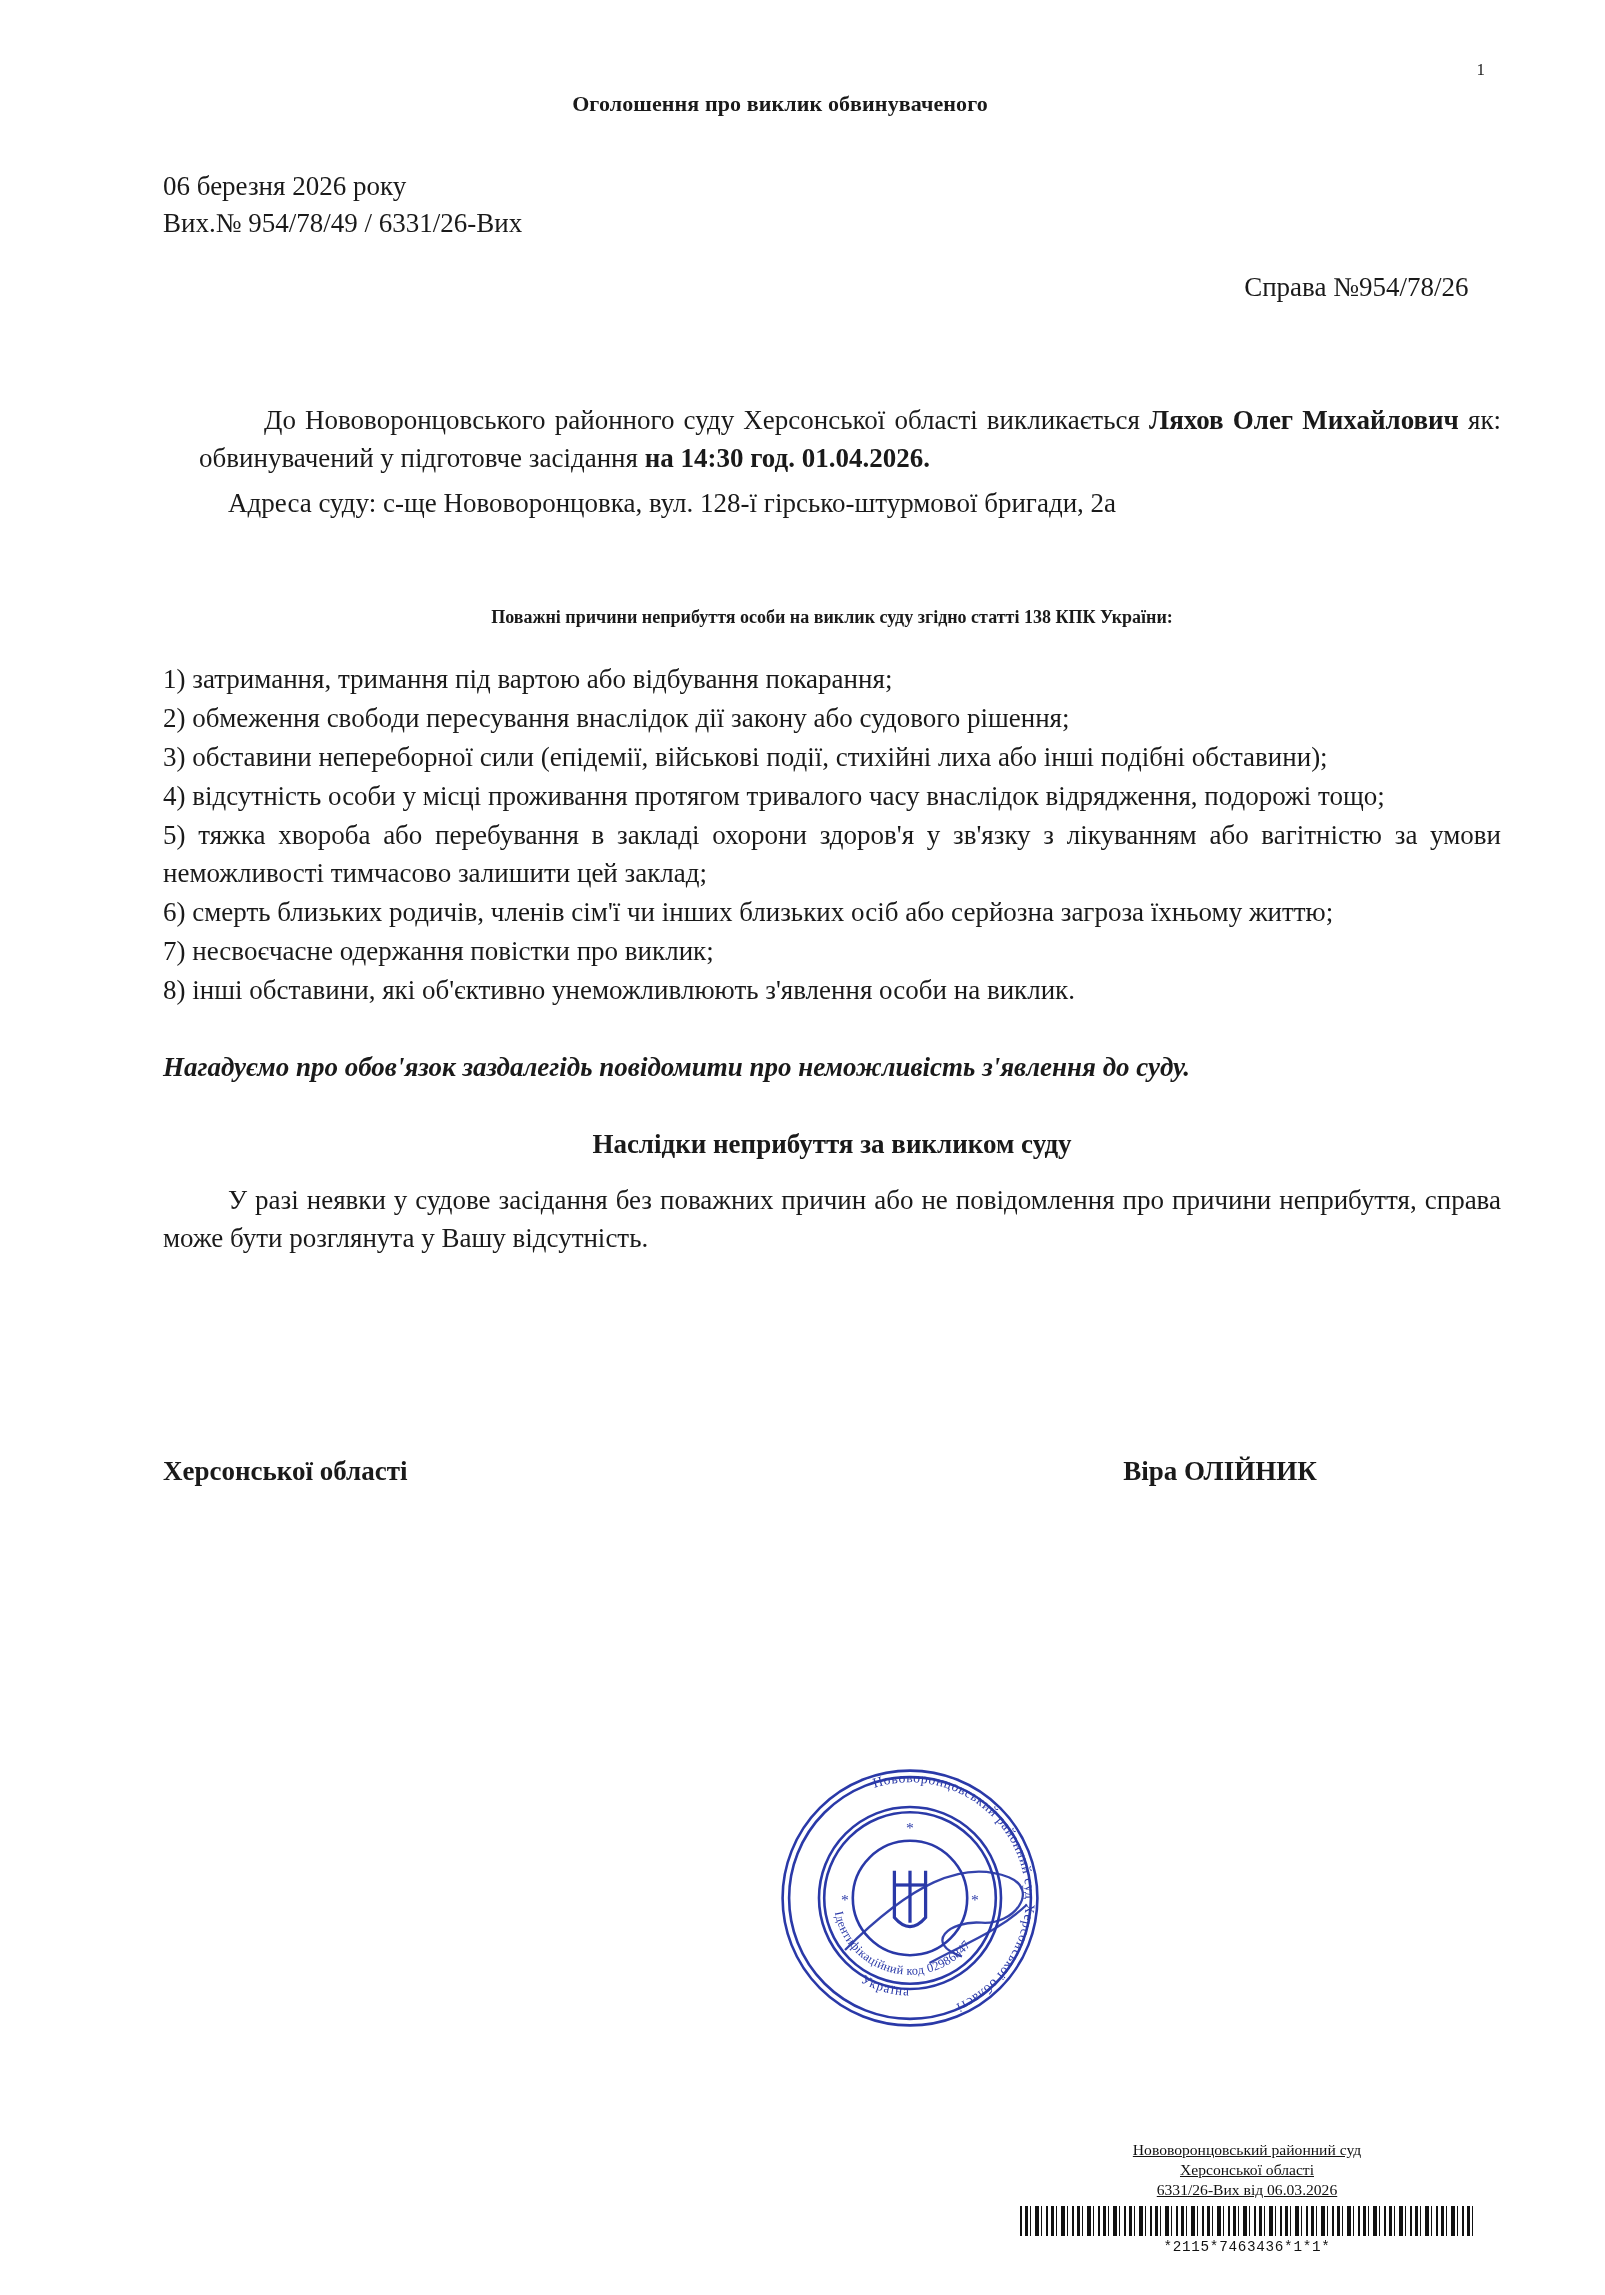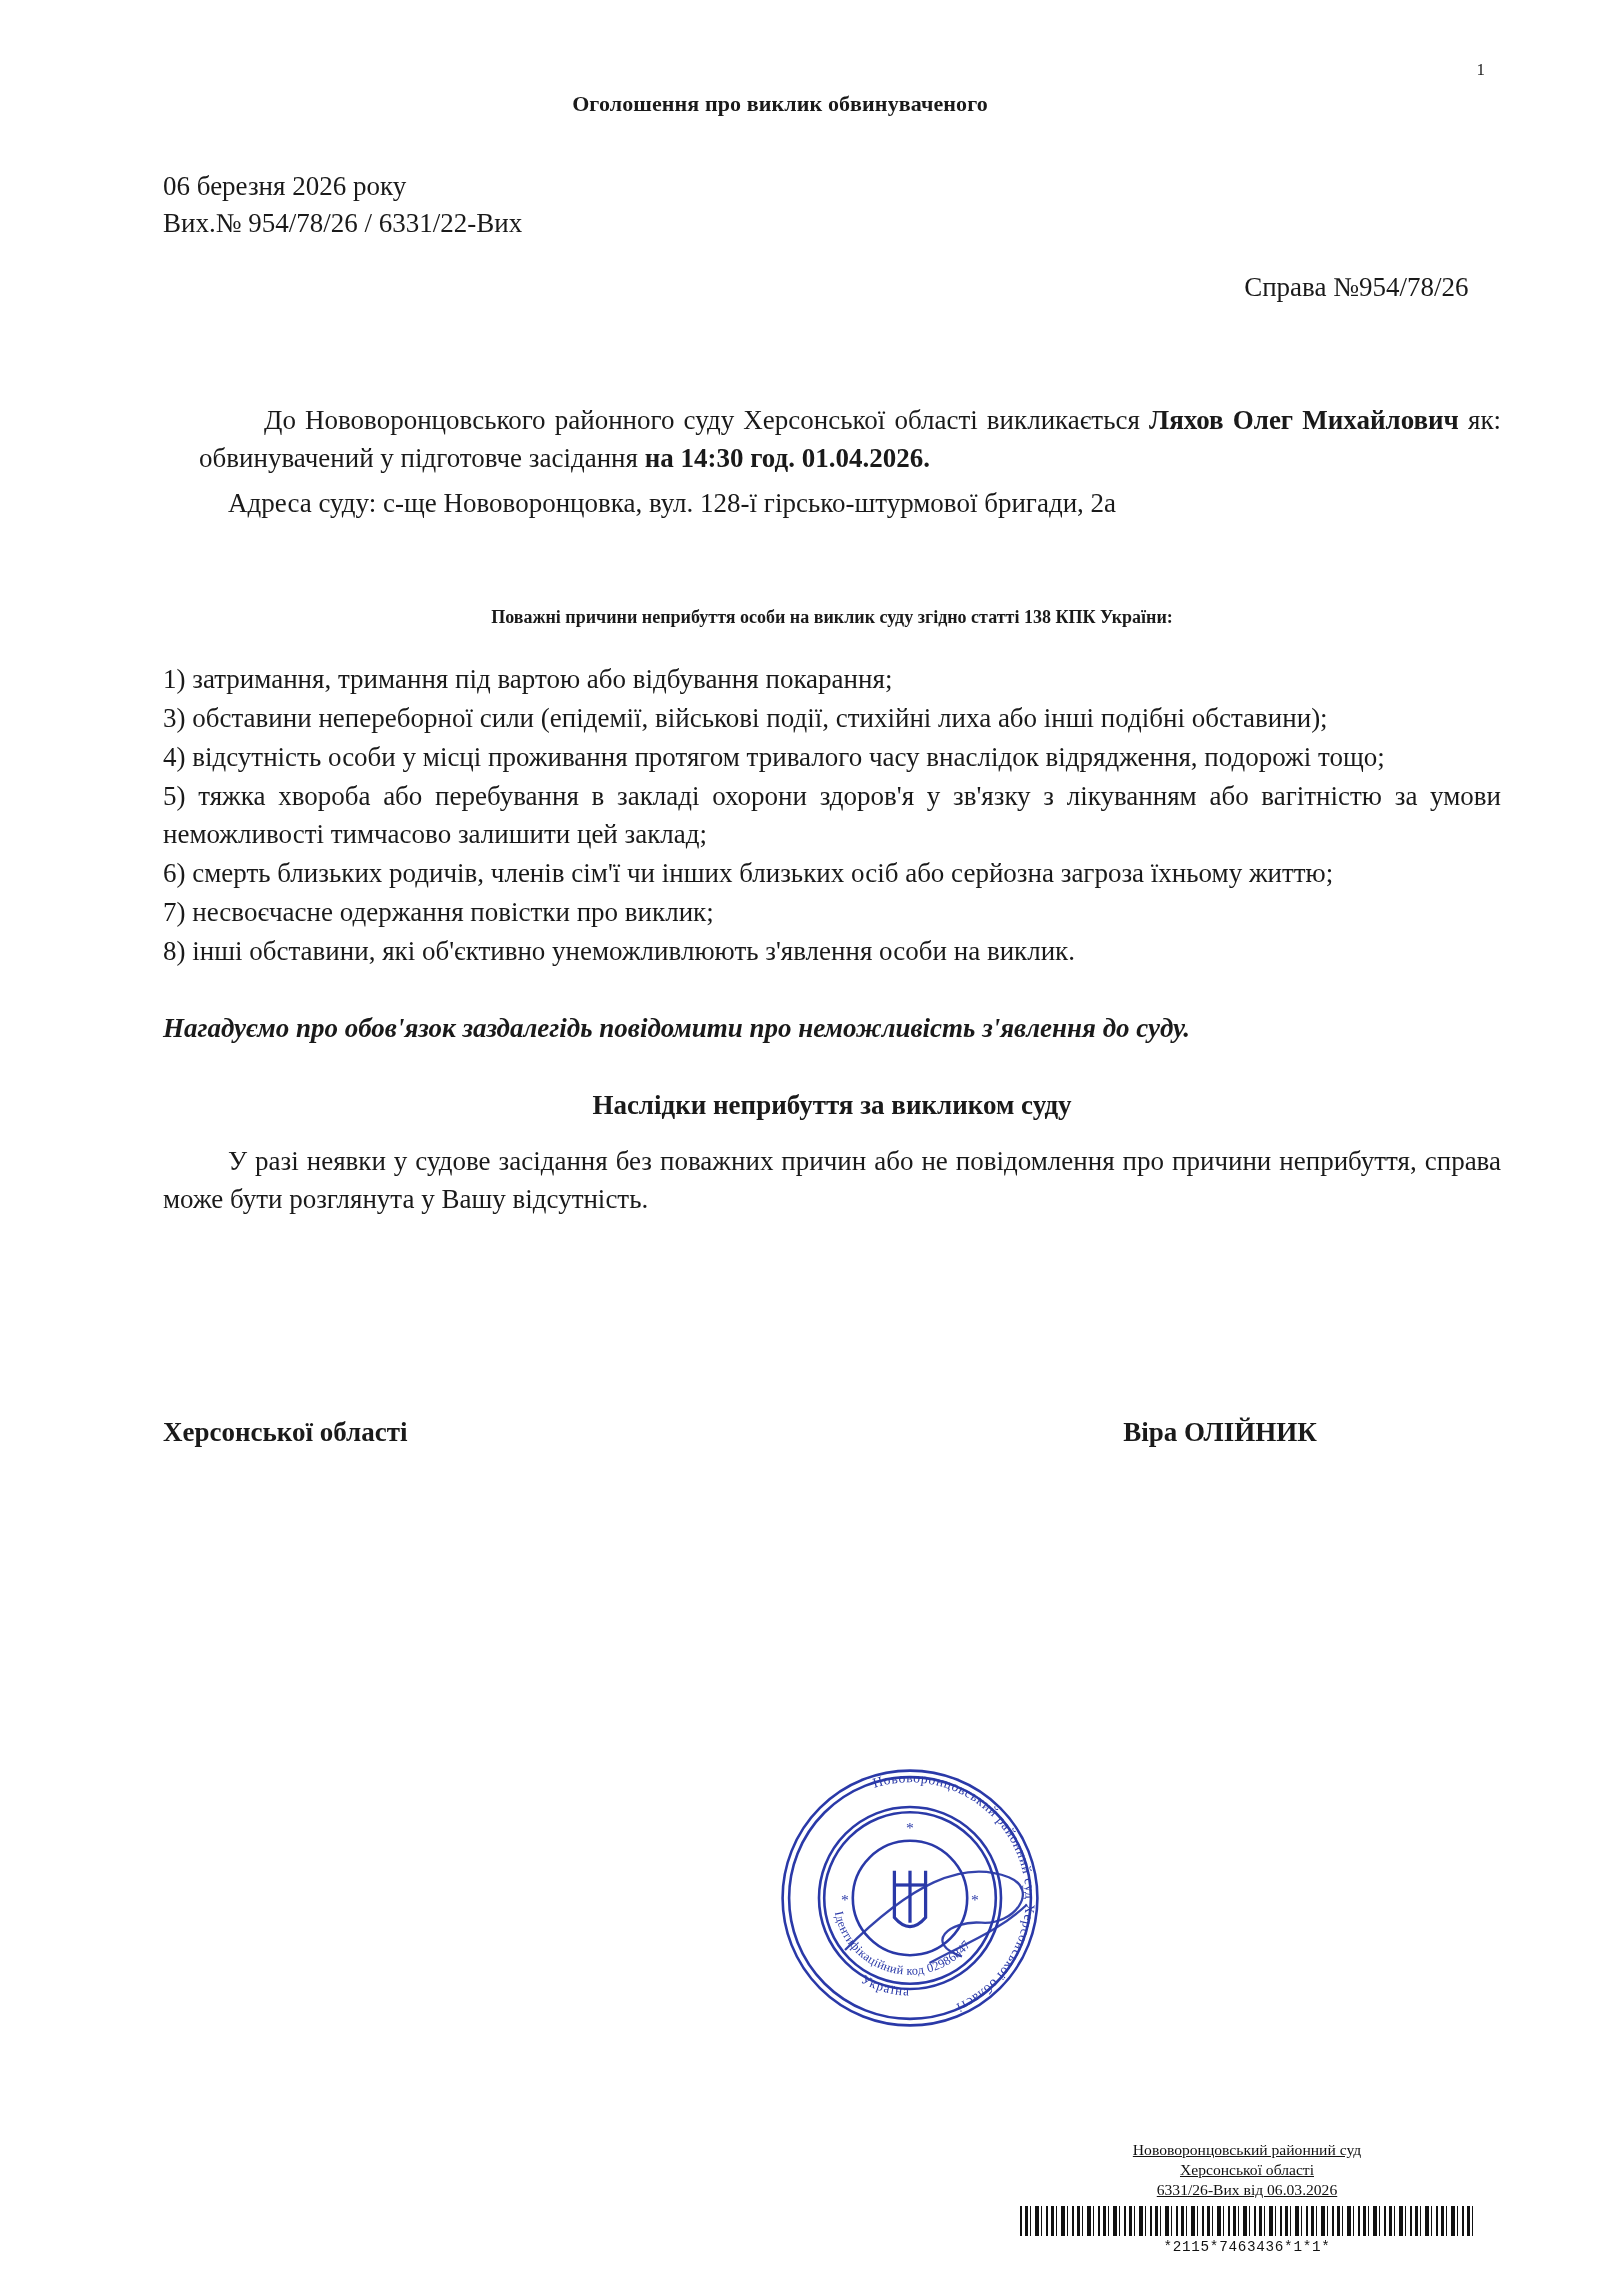--- a/index.html
+++ b/index.html
@@ -171,37 +171,38 @@
 <body>
 
 <div class="page">
 
   <div class="page-number">1</div>
 
   <div class="doc-title">Оголошення про виклик обвинуваченого</div>
 
   <div class="meta-block">
     <span class="meta-line">06 березня 2026 року</span>
-    <span class="meta-line">Вих.№ 954/78/26 / 6331/22-Вих</span>
+    <span class="meta-line">Вих.№ 954/78/49 / 6331/26-Вих</span>
   </div>
 
   <div class="case-line">Справа №954/78/26</div>
 
   <div class="body-block">
     <div class="para-justify">
       <span>До Нововоронцовського районного суду Херсонської області викликається</span>
       <span class="bold">Ляхов Олег Михайлович</span><span> як: обвинувачений у підготовче засідання </span><span class="bold">на 14:30 год. 01.04.2026.</span>
     </div>
     <div class="addr-line">Адреса суду: с-ще Нововоронцовка, вул. 128-ї гірсько-штурмової бригади, 2а</div>
   </div>
 
   <div class="section-heading">Поважні причини неприбуття особи на виклик суду згідно статті 138 КПК України:</div>
 
   <div class="reasons-list">
     <span class="reason-item">1) затримання, тримання під вартою або відбування покарання;</span>
+    <span class="reason-item">2) обмеження свободи пересування внаслідок дії закону або судового рішення;</span>
     <span class="reason-item">3) обставини непереборної сили (епідемії, військові події, стихійні лиха або інші подібні обставини);</span>
     <span class="reason-item">4) відсутність особи у місці проживання протягом тривалого часу внаслідок відрядження, подорожі тощо;</span>
     <span class="reason-item">5) тяжка хвороба або перебування в закладі охорони здоров'я у зв'язку з лікуванням або вагітністю за умови неможливості тимчасово залишити цей заклад;</span>
     <span class="reason-item">6) смерть близьких родичів, членів сім'ї чи інших близьких осіб або серйозна загроза їхньому життю;</span>
     <span class="reason-item">7) несвоєчасне одержання повістки про виклик;</span>
     <span class="reason-item">8) інші обставини, які об'єктивно унеможливлюють з'явлення особи на виклик.</span>
   </div>
 
   <div class="note-bold-italic">Нагадуємо про обов'язок заздалегідь повідомити про неможливість з'явлення до суду.</div>
 

